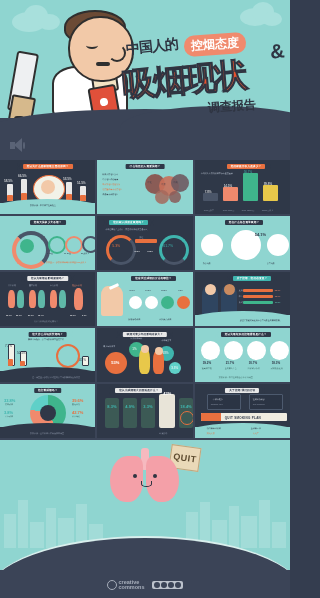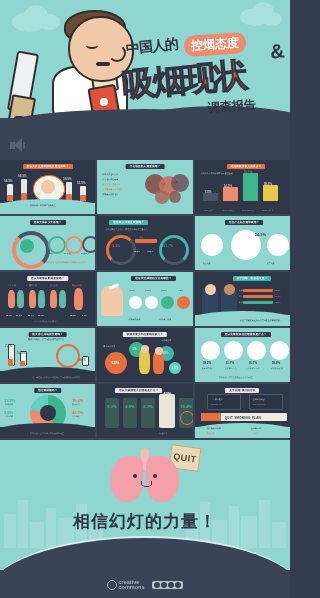--- a/index.html
+++ b/index.html
@@ -542,21 +542,20 @@
           <span>QUIT</span>
         </div>
       <div class="trachea"></div>
       <div class="lung-l"></div>
       <div class="lung-r"></div>
       <div class="lg-eye l"></div>
       <div class="lg-eye r"></div>
       <div class="lg-mouth"></div>
     </div>
 
-    <div class="end-title">相信幻灯的力量！</div>
     <div class="end-hill"></div>
 
     <div class="footer">
       <div class="cc-logo">
         <div class="cc-circle"></div>
         <div class="cc-word">
           <div>creative</div>
           <div>commons</div>
         </div>
       </div>

